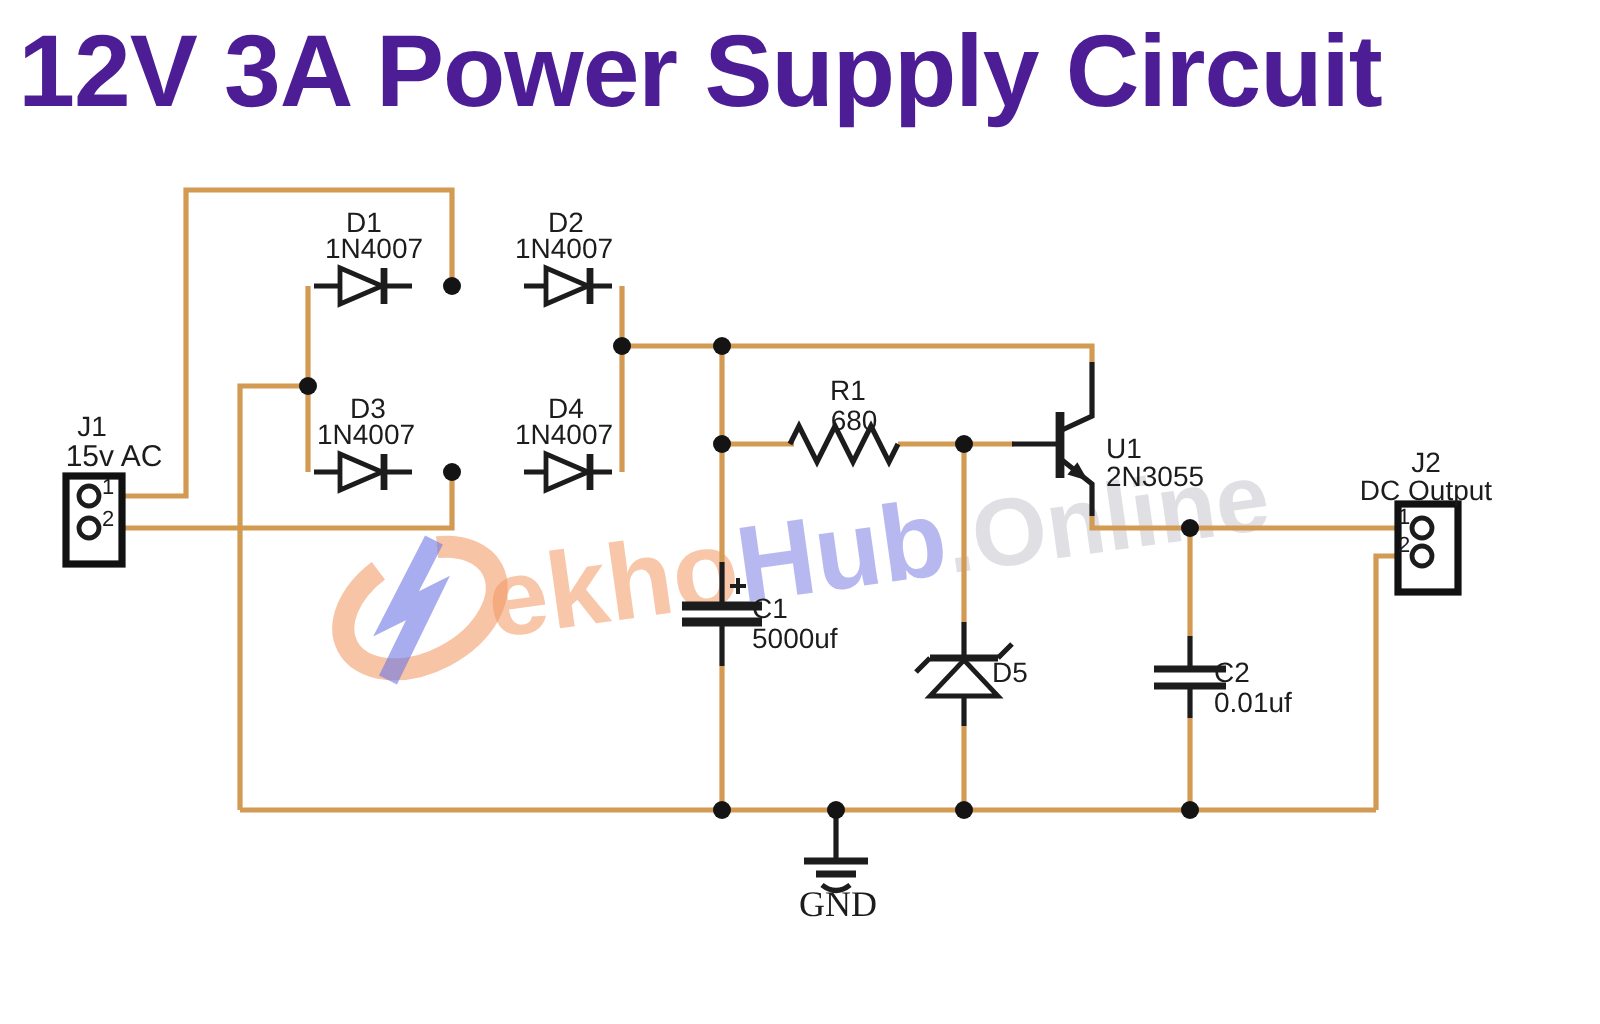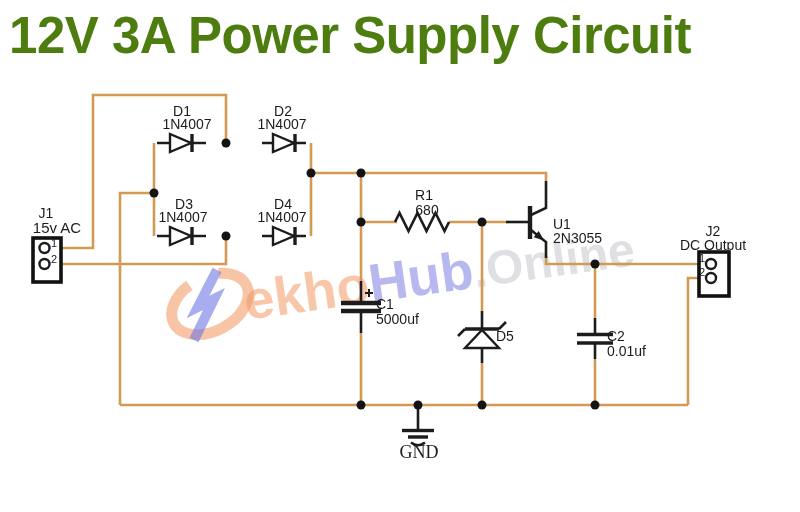--- a/index.html
+++ b/index.html
@@ -3,21 +3,21 @@
 <meta charset="utf-8">
 <style>
   html,body { margin:0; padding:0; background:#ffffff; }
   .stage {
     position:relative; width:800px; height:512px; background:#ffffff;
     overflow:hidden; font-family:"Liberation Sans", sans-serif;
   }
   .title {
     position:absolute; left:0; top:8px; width:700px; text-align:center;
     font-size:51px; font-weight:bold; letter-spacing:-0.5px;
-    color:#4d7c0f; line-height:1.1; white-space:nowrap;
+    color:#4c1d95; line-height:1.1; white-space:nowrap;
   }
   
   .wm-logo { position:absolute; left:163px; top:250px; }
   .wm-text {
     position:absolute; left:244px; top:274px;
     transform:rotate(-8deg); transform-origin:0 50%;
     font-weight:bold; font-size:54px; white-space:nowrap; line-height:1;
   }
   .wm-ekho   { color:rgba(243,152,96,0.55); }
   .wm-hub    { color:rgba(125,125,228,0.55); }

